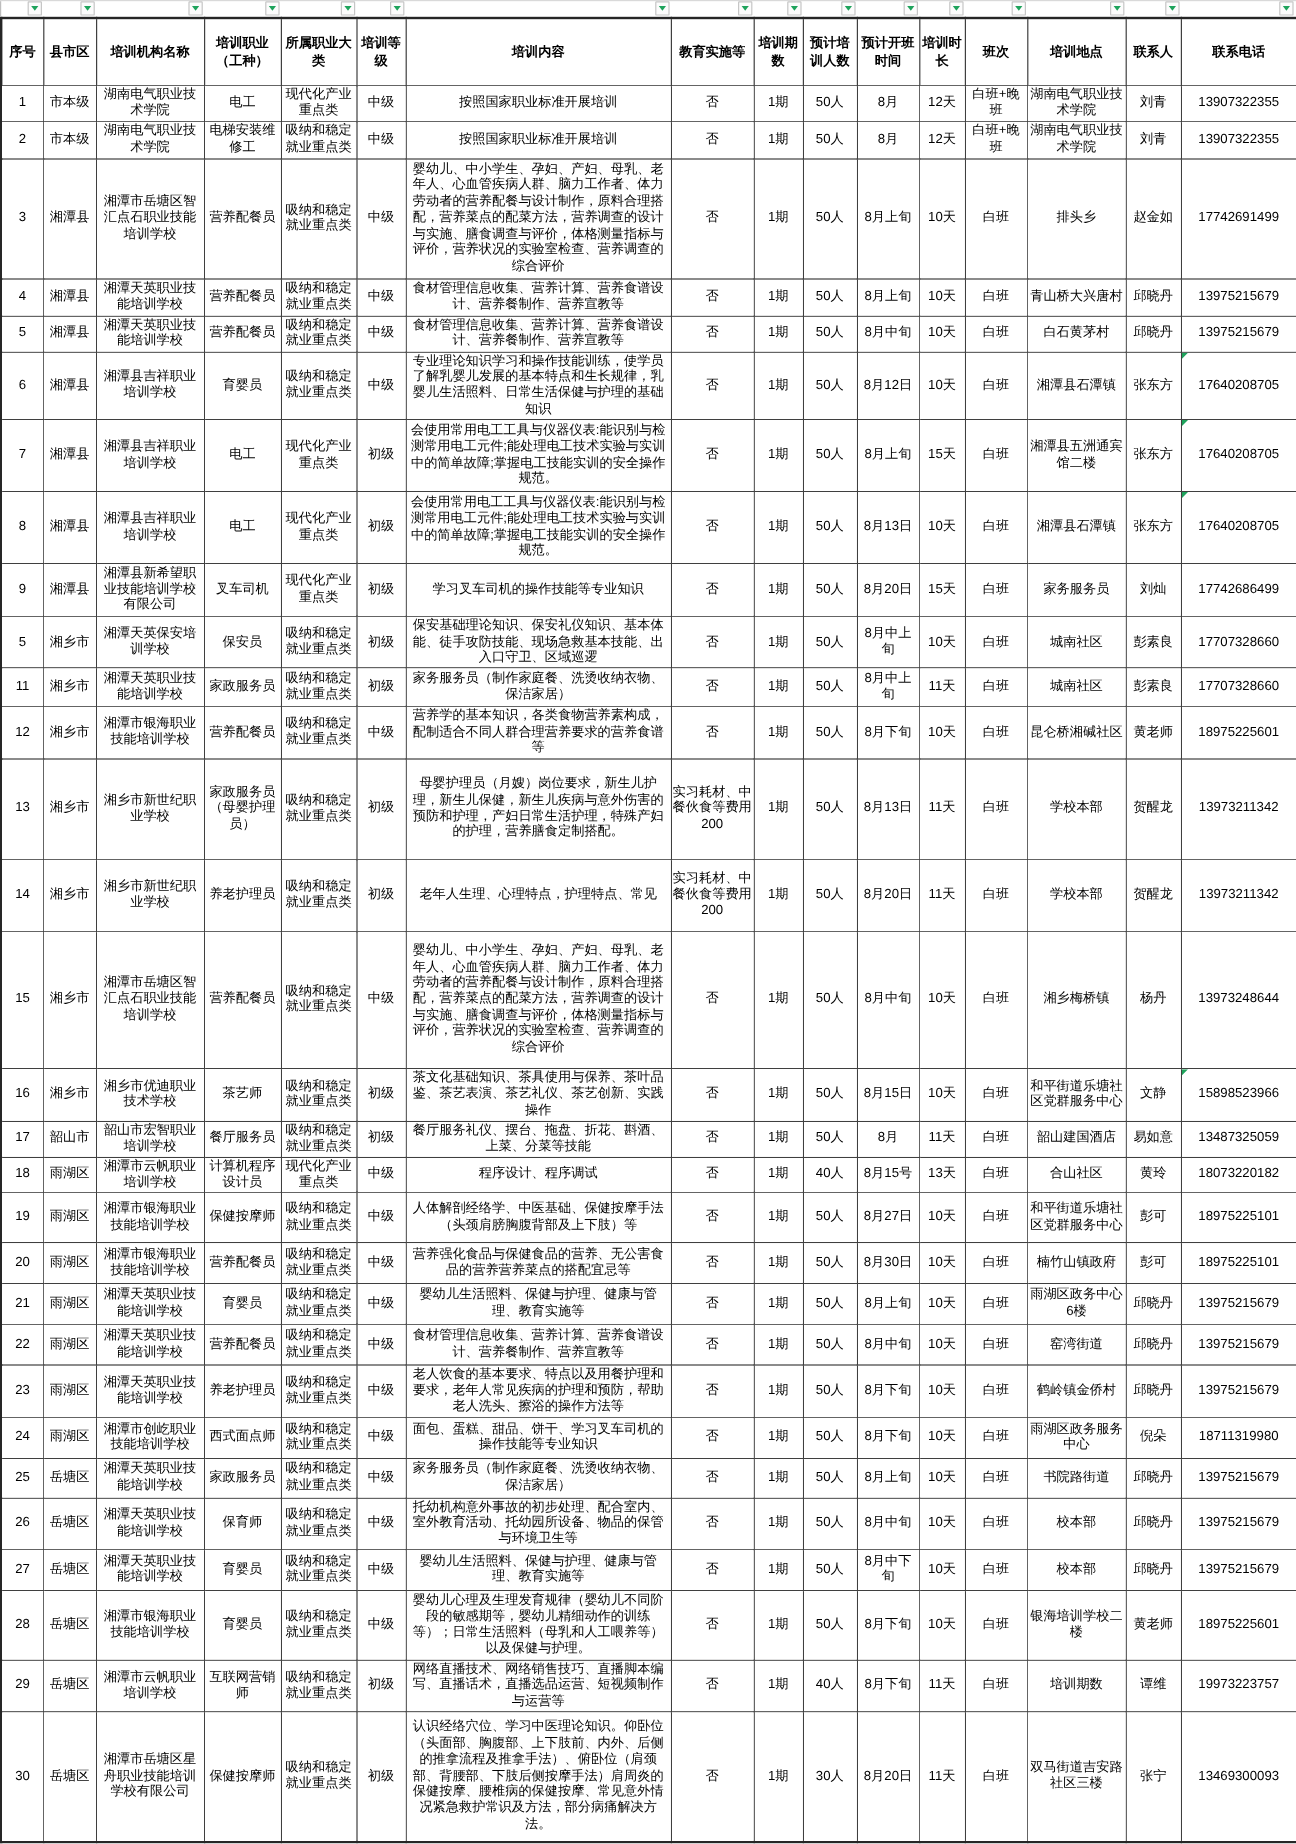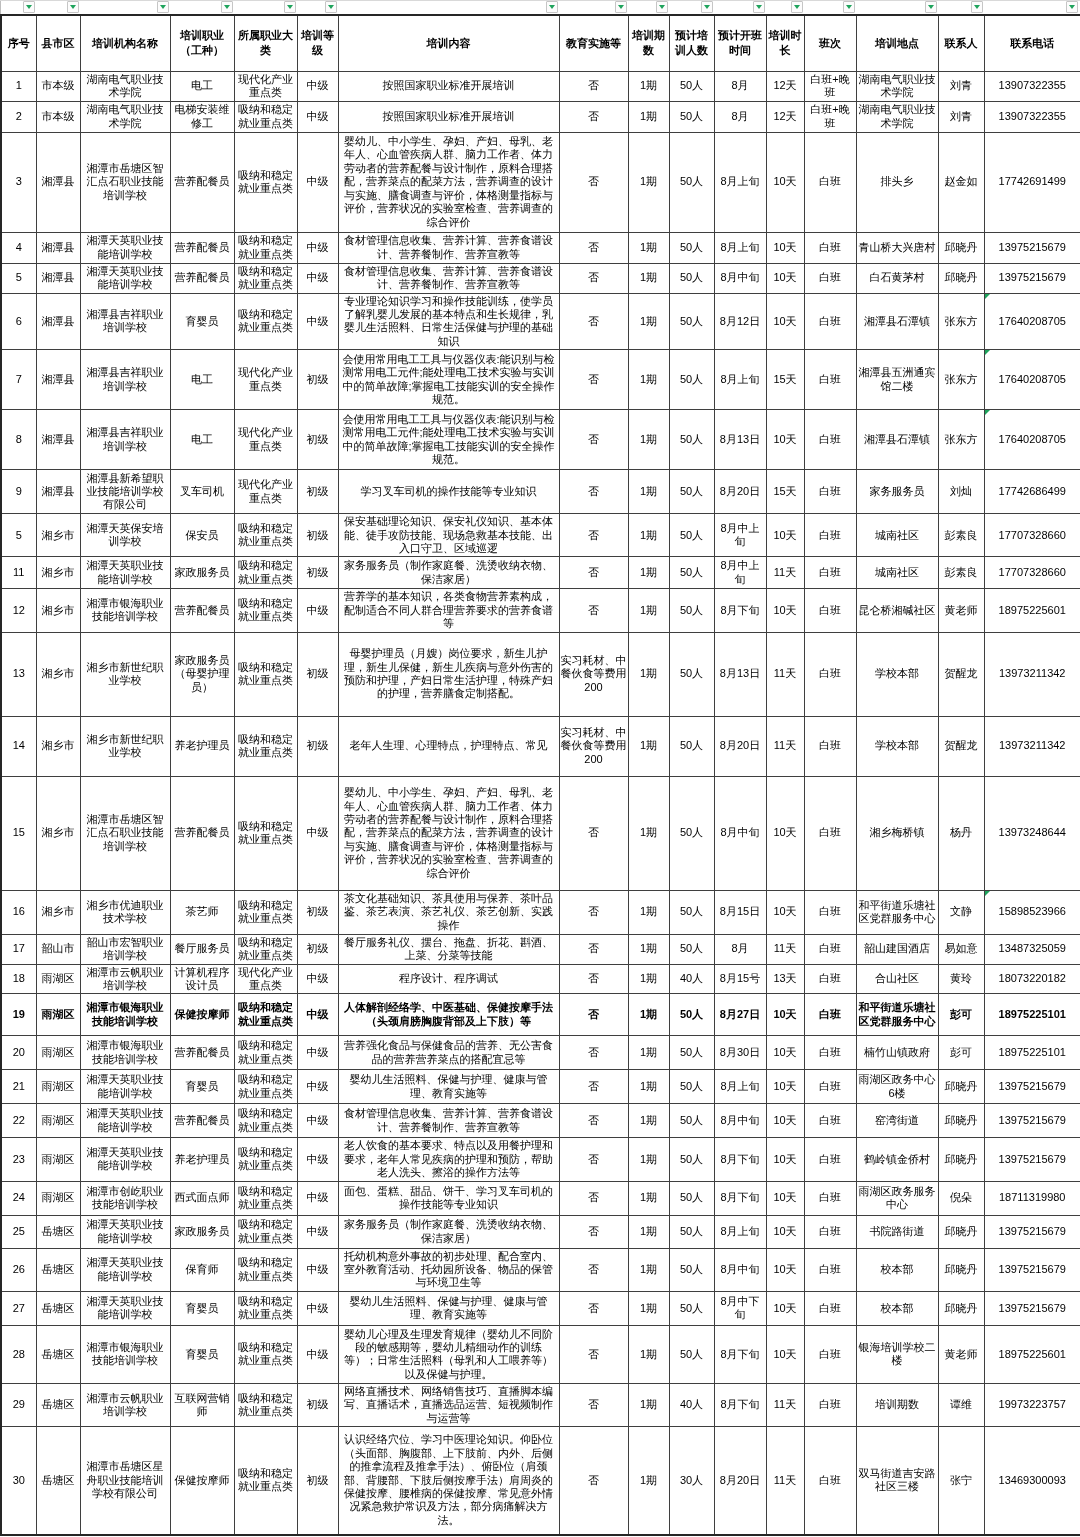--- a/index.html
+++ b/index.html
@@ -493,21 +493,21 @@
           <td><span>否</span></td>
           <td><span>1期</span></td>
           <td><span>40人</span></td>
           <td><span>8月15号</span></td>
           <td><span>13天</span></td>
           <td><span>白班</span></td>
           <td><span>合山社区</span></td>
           <td><span>黄玲</span></td>
           <td><span>18073220182</span></td>
         </tr>
-        <tr style="height: 42px; font-weight: bold;">
+        <tr style="height: 42px;">
           <td><span>19</span></td>
           <td><span>雨湖区</span></td>
           <td><span>湘潭市银海职业技能培训学校</span></td>
           <td><span>保健按摩师</span></td>
           <td><span>吸纳和稳定就业重点类</span></td>
           <td><span>中级</span></td>
           <td><span>人体解剖经络学、中医基础、保健按摩手法（头颈肩膀胸腹背部及上下肢）等</span></td>
           <td><span>否</span></td>
           <td><span>1期</span></td>
           <td><span>50人</span></td>

